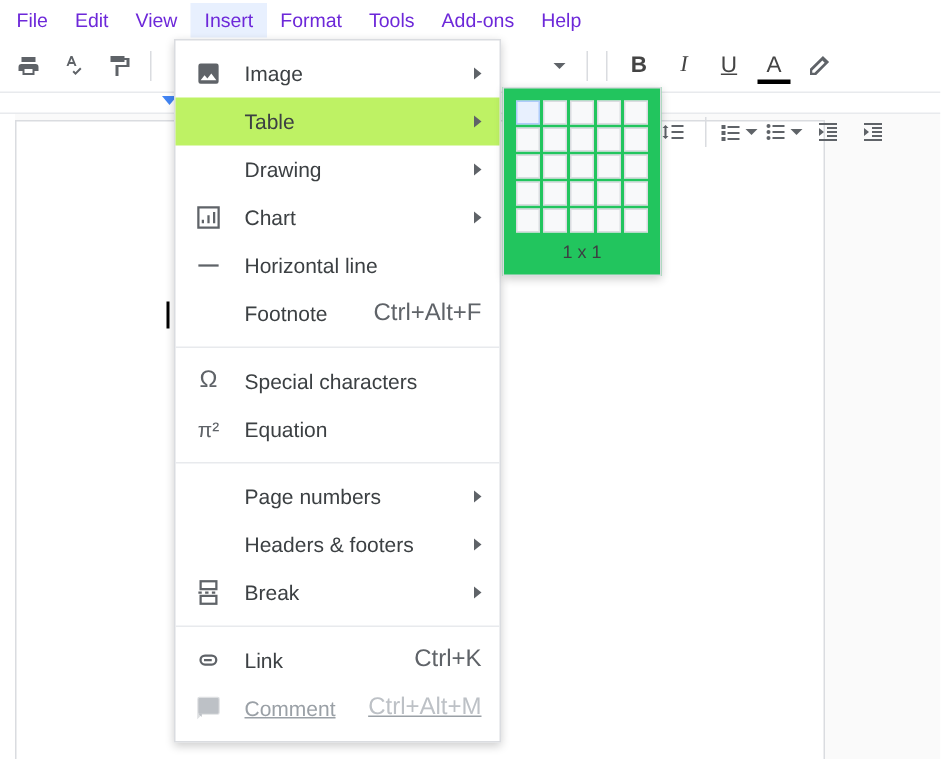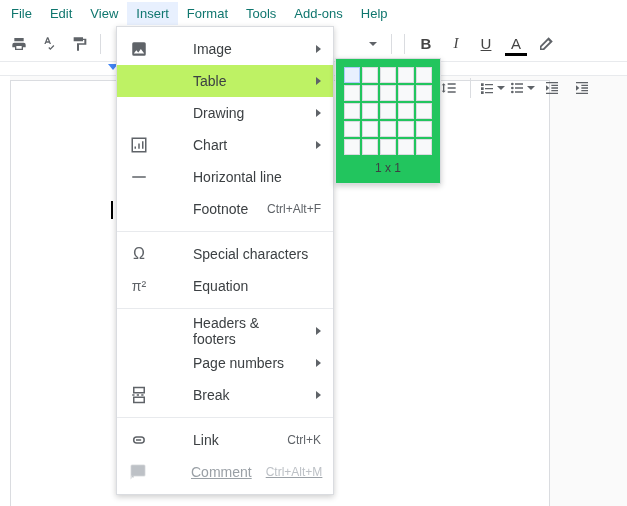--- a/index.html
+++ b/index.html
@@ -15,21 +15,21 @@
   }
   .menubar {
     display: flex;
     align-items: center;
     height: 26px;
     padding: 0 2px;
     gap: 0;
   }
   .menubar-item {
     padding: 4px 9px;
-    color: #0f766e;
+    color: #6d28d9;
     font-size: 13px;
     cursor: default;
   }
   .menubar-item.active {
     background: #e8f0fe;
   }
   .toolbar {
     display: flex;
     align-items: center;
     height: 36px;
@@ -144,30 +144,30 @@
     padding: 0 12px 0 12px;
     gap:14px;
     color:#3c4043;
     font-size:14px;
   }
   .menu-item .mi-icon {
     width:20px; height:20px;
     display:flex;align-items:center;justify-content:center;
     color:#5f6368;
   }
-  .menu-item .mi-label { flex:1;margin-left:30px; }
+  .menu-item .mi-label { flex:1; }
   .menu-item .mi-arrow {
     width:0;height:0;
     border-top:4px solid transparent;
     border-bottom:4px solid transparent;
     border-left:5px solid #5f6368;
   }
   .menu-item .mi-shortcut {
     color:#5f6368;
-    font-size:12px;
+    font-size:16px;
   }
   .menu-item.highlight {
     background:#bef264;
   }
   .menu-item.disabled { color:#9aa0a6;text-decoration:underline; }
   .menu-item.disabled .mi-icon { color:#bdc1c6;}
   .menu-item.disabled .mi-shortcut { color:#bdc1c6;}
   .menu-divider {
     height:1px;
     background:#e8eaed;
@@ -348,26 +348,26 @@
     <span class="mi-icon" style="font-size:16px">Ω</span>
     <span class="mi-label">Special characters</span>
   </div>
   <div class="menu-item">
     <span class="mi-icon" style="font-size:14px">π²</span>
     <span class="mi-label">Equation</span>
   </div>
   <div class="menu-divider"></div>
   <div class="menu-item">
     <span class="mi-icon" style="width:20px"></span>
+    <span class="mi-label">Page numbers</span>
+    <span class="mi-arrow"></span>
+  </div>
+  <div class="menu-item">
+    <span class="mi-icon" style="width:20px"></span>
     <span class="mi-label">Headers &amp; footers</span>
-    <span class="mi-arrow"></span>
-  </div>
-  <div class="menu-item">
-    <span class="mi-icon" style="width:20px"></span>
-    <span class="mi-label">Page numbers</span>
     <span class="mi-arrow"></span>
   </div>
   <div class="menu-item">
     <span class="mi-icon">
       <svg width="18" height="18" viewBox="0 0 24 24" fill="none" stroke="currentColor" stroke-width="2">
           <rect x="5" y="2" width="14" height="7"></rect>
           <rect x="5" y="15" width="14" height="7"></rect>
           <path d="M3 12h3M9 12h3M15 12h3" stroke-dasharray="0"></path>
         </svg>
     </span>

